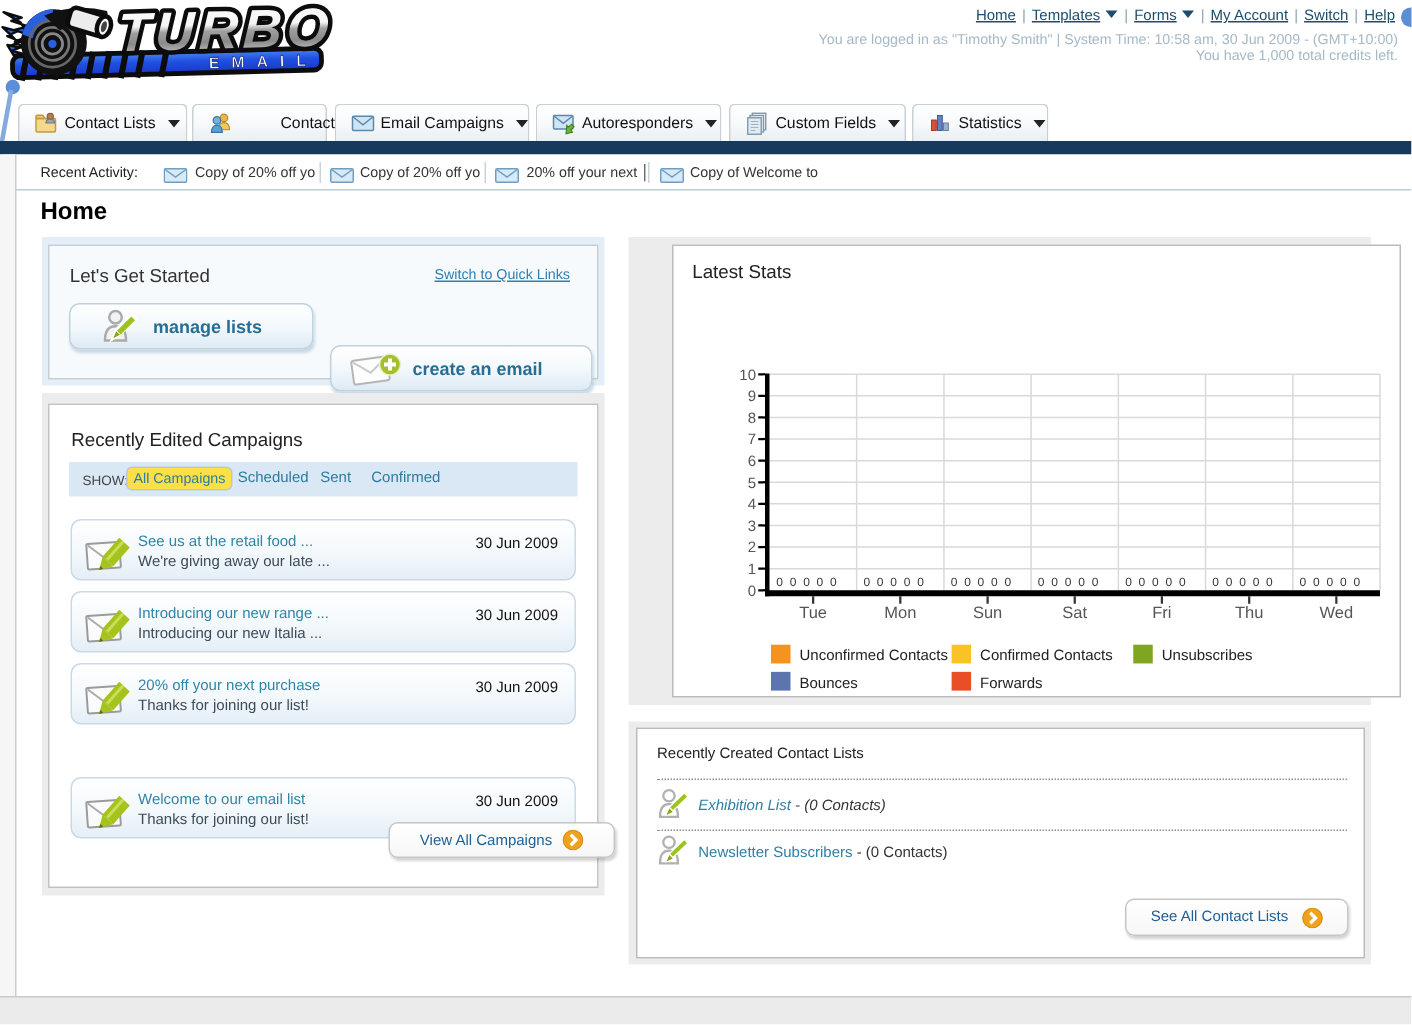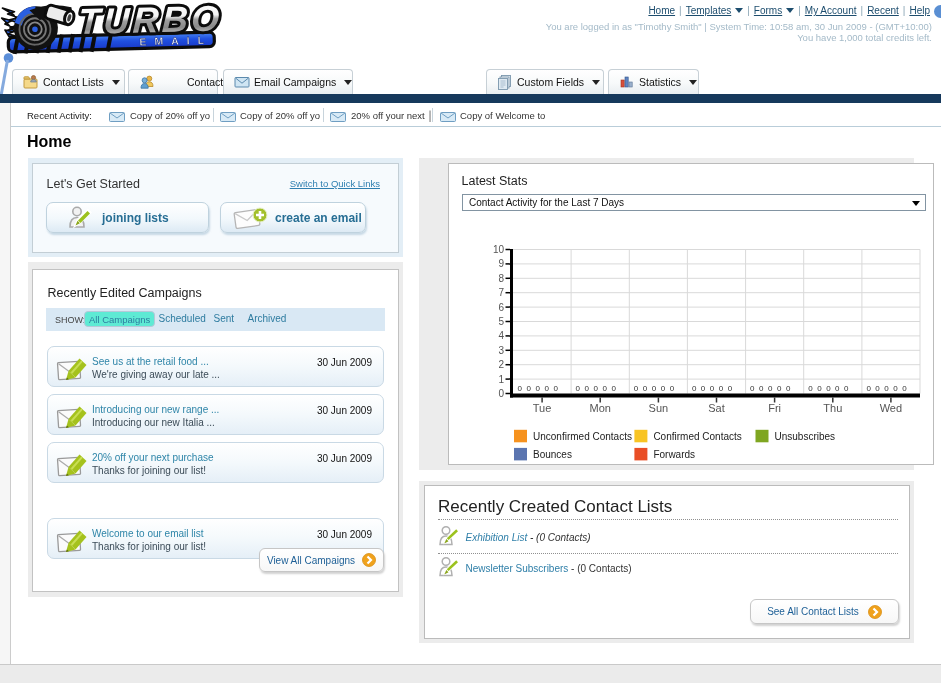--- a/index.html
+++ b/index.html
@@ -46,50 +46,50 @@
 #lgs .switch { position:absolute; right:18px; top:14px; font-size:9.5px; color:#2f7fb0; text-decoration:underline; }
 .bigbtn { position:absolute; top:38px; height:31px; background:linear-gradient(#ffffff,#f2f8fc 55%,#ddeaf4); border:1px solid #bfd2de; border-radius:7px; box-shadow:1px 2px 2px rgba(160,190,210,0.55); display:flex; align-items:center; }
 .bigbtn .txt { font-weight:bold; font-size:12px; color:#276e94; white-space:nowrap; }
 
 
 #cmp-band { left:28px; top:262px; width:375px; height:335px; background:#ececec; }
 #cmp { left:32px; top:269px; width:367px; height:323px; border:1px solid #c2c2c2; background:#fff; }
 #cmp h2 { position:absolute; left:14.5px; top:15.5px; font-size:12.5px; font-weight:normal; color:#222; }
 #showbar { position:absolute; left:13px; top:38px; width:339px; height:23px; background:#d9e8f4; font-size:10px; color:#2e7ca0; white-space:nowrap; }
 #showbar .sh { position:absolute; left:9px; top:7px; font-size:9px; color:#444; }
-#showbar .pill { position:absolute; left:38px; top:3px; height:16px; background:#5eead4; border:1px solid #b5c9d8; border-radius:4px; padding:0 4px; line-height:16px; color:#2e7ca0; font-size:9.5px; }
+#showbar .pill { position:absolute; left:38px; top:3px; height:16px; background:#fde047; border:1px solid #b5c9d8; border-radius:4px; padding:0 4px; line-height:16px; color:#2e7ca0; font-size:9.5px; }
 #showbar .opt { position:absolute; top:5px; }
 .crow { position:absolute; left:14px; width:337px; height:41px; border:1px solid #c9d9e5; border-radius:7px; background:linear-gradient(#ffffff,#f4f9fc 50%,#e5eff7); }
 .crow .t1 { position:absolute; left:44px; top:9px; font-size:10px; color:#2e85a8; white-space:nowrap; }
 .crow .t2 { position:absolute; left:44px; top:21.5px; font-size:10px; color:#3c4c58; white-space:nowrap; }
 .crow .dt { position:absolute; right:11px; top:10px; font-size:10px; color:#111; }
 .crow svg { position:absolute; left:8px; top:9px; }
 .linkbtn { position:absolute; background:linear-gradient(#ffffff,#f7f7f7); border:1px solid #c6c6c6; border-radius:6px; box-shadow:1px 2px 2px rgba(0,0,0,0.18); font-size:10px; color:#1d5f96; display:flex; align-items:center; justify-content:center; white-space:nowrap; }
 
 
 #st-band { left:419px; top:158px; width:495px; height:312px; background:#ececec; }
 #st { left:448px; top:163px; width:486px; height:302px; border:1px solid #bbbbbb; background:#fff; }
 #st h2 { position:absolute; left:12.5px; top:9.5px; font-size:12.5px; font-weight:normal; color:#222; }
 #sel { position:absolute; left:13px; top:30px; width:464px; height:17px; border:1px solid #8294a2; background:#fff; font-size:10px; color:#111; line-height:15px; padding-left:6px; }
 #sel .selarr { position:absolute; right:5px; top:5.5px; width:0; height:0; border-left:4.5px solid transparent; border-right:4.5px solid transparent; border-top:5.5px solid #000; }
 
 
 #cl-band { left:419px; top:481px; width:495px; height:162px; background:#ececec; }
 #cl { left:424px; top:485px; width:486px; height:154px; border:1px solid #bbbbbb; background:#fff; }
-#cl h2 { position:absolute; left:13px; top:11px; font-size:17px; font-weight:normal; color:#222; }
+#cl h2 { position:absolute; left:13px; top:11px; font-size:10px; font-weight:normal; color:#222; }
 .dots { position:absolute; left:13px; width:460px; border-top:1px dotted #909090; }
 .clitem { position:absolute; left:40.5px; font-size:10px; color:#333; white-space:nowrap; }
 .clitem a { color:#2f7fa8; text-decoration:none; }
 </style>
 </head>
 <body>
 <div id="page">
 
 <div id="helpdot"></div>
-<div id="toplinks"><a>Home</a><span class="sep">|</span><a>Templates</a><span class="dna"></span><span class="sep">|</span><a>Forms</a><span class="dna"></span><span class="sep">|</span><a>My Account</a><span class="sep">|</span><a>Recent</a><span class="sep">|</span><a>Help</a></div>
+<div id="toplinks"><a>Home</a><span class="sep">|</span><a>Templates</a><span class="dna"></span><span class="sep">|</span><a>Forms</a><span class="dna"></span><span class="sep">|</span><a>My Account</a><span class="sep">|</span><a>Switch</a><span class="sep">|</span><a>Help</a></div>
 <div id="login1">You are logged in as "Timothy Smith" | System Time: 10:58 am, 30 Jun 2009 - (GMT+10:00)</div>
 <div id="login2">You have 1,000 total credits left.</div>
 
 <svg class="abs" id="logo" style="left:0;top:0;" width="260" height="130" viewBox="0 0 260 130">
 <defs>
 <linearGradient id="chrome" x1="0" y1="0" x2="0" y2="1">
   <stop offset="0" stop-color="#ffffff"></stop>
           <stop offset="0.42" stop-color="#f4f4f4"></stop>
   <stop offset="0.52" stop-color="#9f9f9f"></stop>
           <stop offset="0.70" stop-color="#8a8a8a"></stop>
@@ -153,24 +153,29 @@
           <path d="M1 5 L1 3.5 Q1 2.8 1.7 2.8 L5.5 2.8 L7 5 Z" fill="#e8c56a" stroke="#c29a41" stroke-width="1"></path>
           <circle cx="10.5" cy="3.6" r="2.1" fill="#b97a4a" stroke="#8a5a30" stroke-width="0.7"></circle>
           <path d="M7.6 8 Q7.6 5.4 10.5 5.4 Q13.4 5.4 13.4 8 Z" fill="#9aa7b5" stroke="#6a7a88" stroke-width="0.7"></path>
         </svg>Contact Lists<span class="arr"></span></div>
   <div class="tab" style="left:128px;width:90px;gap:28px;"><svg class="ticon" viewBox="0 0 16 16">
           <circle cx="10.3" cy="4.6" r="2.5" fill="#e8b64c" stroke="#b98a2a" stroke-width="0.8"></circle>
           <path d="M6.6 12.5 Q6.6 7.8 10.3 7.8 Q14 7.8 14 12.5 Z" fill="#f0c85e" stroke="#b98a2a" stroke-width="0.8"></path>
           <circle cx="5.6" cy="6.3" r="2.5" fill="#7ab0d8" stroke="#3a74a4" stroke-width="0.8"></circle>
           <path d="M2 14.2 Q2 9.5 5.6 9.5 Q9.2 9.5 9.2 14.2 Z" fill="#5f9fd0" stroke="#3a74a4" stroke-width="0.8"></path>
         </svg>Contacts<span class="arr"></span></div>
-  <div class="tab" style="left:223px;width:130px;"><svg class="ticon" viewBox="0 0 16 16">
+  <div class="tab" style="left:223px;width:130px;justify-content:flex-end;"><svg class="ticon" viewBox="0 0 16 16">
           <rect x="1" y="3.5" width="14" height="9.5" rx="0.8" fill="#cfe5f3" stroke="#5b89ad" stroke-width="1"></rect>
           <path d="M1.5 4 L8 9.2 L14.5 4" fill="none" stroke="#5b89ad" stroke-width="1"></path>
         </svg>Email Campaigns<span class="arr"></span></div>
+  <div class="tab" style="left:357px;width:124px;"><svg class="ticon" viewBox="0 0 16 16">
+          <rect x="1" y="3" width="13" height="9" rx="0.8" fill="#cfe5f3" stroke="#5b89ad" stroke-width="1"></rect>
+          <path d="M1.5 3.5 L7.5 8.2 L13.5 3.5" fill="none" stroke="#5b89ad" stroke-width="1"></path>
+          <path d="M8 13.5 L12 9.5 L12 11 L15 11 L15 13.5 L12 13.5 L12 15.5 Z" fill="#6db33a" stroke="#3e7a1a" stroke-width="0.7" transform="rotate(-40 11 12.5)"></path>
+        </svg>Autoresponders<span class="arr"></span></div>
   <div class="tab" style="left:486px;width:118px;"><svg class="ticon" viewBox="0 0 16 16">
           <rect x="4.5" y="1.5" width="9" height="11" fill="#eef4f8" stroke="#7a96ac" stroke-width="0.9"></rect>
           <rect x="3" y="3" width="9" height="11" fill="#eef4f8" stroke="#7a96ac" stroke-width="0.9"></rect>
           <rect x="1.5" y="4.5" width="9" height="11" fill="#dfeaf2" stroke="#7a96ac" stroke-width="0.9"></rect>
           <path d="M3.5 7 h5 M3.5 9 h5 M3.5 11 h5 M3.5 13 h3" stroke="#9db4c6" stroke-width="0.8"></path>
         </svg>Custom Fields<span class="arr"></span></div>
   <div class="tab" style="left:608px;width:91px;"><svg class="ticon" viewBox="0 0 16 16">
           <rect x="2" y="6" width="3.2" height="7" fill="#d94f3a" stroke="#a03020" stroke-width="0.6"></rect>
           <rect x="6" y="3" width="3.2" height="10" fill="#5f84c0" stroke="#34548a" stroke-width="0.6"></rect>
           <rect x="10" y="8" width="3.2" height="5" fill="#9ab0cc" stroke="#5a7494" stroke-width="0.6"></rect>
@@ -214,44 +219,44 @@
   <h2>Let's Get Started</h2>
   <span class="switch">Switch to Quick Links</span>
   <div class="bigbtn" style="left:13px;width:163px;">
     <svg style="margin-left:19px;" width="26" height="26" viewBox="0 0 26 26">
           <circle cx="11" cy="6.5" r="4.2" fill="#f2f2f2" stroke="#aaaaaa" stroke-width="1.6"></circle>
           <path d="M4 22 Q4 12.5 11 12.5 Q18 12.5 18 22 Z" fill="#f2f2f2" stroke="#aaaaaa" stroke-width="1.6"></path>
           <path d="M8.5 21.5 L11.5 14.5 L22 4.5 L25 7.5 L14.5 17.5 Z" fill="#fff" stroke="#fff" stroke-width="1.5"></path>
           <path d="M12 15.5 L21.5 6 L24 8.5 L14.5 18 Z" fill="#9cc21e"></path>
           <path d="M9.5 20.5 L11.5 15.8 L13.9 18.2 Z" fill="#8aa51a"></path>
         </svg>
-    <span class="txt" style="margin-left:10px;">joining lists</span>
-  </div>
-  <div class="bigbtn" style="left:187px;width:146px;">
+    <span class="txt" style="margin-left:10px;">manage lists</span>
+  </div>
+  <div class="bigbtn" style="left:187px;width:175px;margin-top:28px;">
     <svg style="margin-left:12px;" width="35" height="24" viewBox="0 0 35 24">
           <g transform="rotate(-8 14 13)">
             <rect x="2" y="5" width="24" height="16" rx="1.5" fill="#fdfdfd" stroke="#b5b5b5" stroke-width="1.3"></rect>
             <path d="M3 6 L14 14.5 L25 6" fill="none" stroke="#c9c9c9" stroke-width="1.3"></path>
           </g>
           <circle cx="27" cy="9" r="7" fill="#a3c02c" stroke="#e9f2d0" stroke-width="1"></circle>
           <path d="M27 5 L27 13 M23 9 L31 9" stroke="#fff" stroke-width="2.6"></path>
         </svg>
     <span class="txt" style="margin-left:7px;">create an email</span>
   </div>
 </div>
 
 <div class="pband" id="cmp-band"></div>
 <div class="pinner" id="cmp">
   <h2>Recently Edited Campaigns</h2>
   <div id="showbar">
     <span class="sh">SHOW:</span>
     <span class="pill">All Campaigns</span>
     <span class="opt" style="left:112.5px;">Scheduled</span>
     <span class="opt" style="left:167.5px;">Sent</span>
-    <span class="opt" style="left:201.5px;">Archived</span>
+    <span class="opt" style="left:201.5px;">Confirmed</span>
   </div>
   <div class="crow" style="top:76px;">
     <svg width="32" height="27" viewBox="0 0 32 27">
           <g transform="rotate(-4 13 14)">
             <rect x="2" y="6" width="22" height="17" rx="1" fill="#fbfbfb" stroke="#9a9a9a" stroke-width="1.3"></rect>
             <path d="M3 7 L13 15.5 L23 7" fill="none" stroke="#aaaaaa" stroke-width="1.3"></path>
           </g>
           <polygon points="23.5,2.5 30.5,9 19.5,21.5 12.5,15" fill="#a5c21d"></polygon>
           <polygon points="12.5,15 19.5,21.5 10,24" fill="#a5c21d"></polygon>
           <polygon points="10,24 12.8,23.2 11,21.4" fill="#5d6e10"></polygon>
@@ -299,32 +304,31 @@
           </g>
           <polygon points="23.5,2.5 30.5,9 19.5,21.5 12.5,15" fill="#a5c21d"></polygon>
           <polygon points="12.5,15 19.5,21.5 10,24" fill="#a5c21d"></polygon>
           <polygon points="10,24 12.8,23.2 11,21.4" fill="#5d6e10"></polygon>
           <line x1="26" y1="5.2" x2="15.5" y2="17" stroke="#c9de55" stroke-width="2"></line>
         </svg>
     <span class="t1">Welcome to our email list</span>
     <span class="t2">Thanks for joining our list!</span>
     <span class="dt">30 Jun 2009</span>
   </div>
-  <div class="linkbtn" style="left:226px;top:278px;width:125px;height:24px;">View All Campaigns
+  <div class="linkbtn" style="left:226px;top:278px;width:151px;height:24px;">View All Campaigns
     <svg style="margin-left:7px;" width="14" height="14" viewBox="0 0 14 14">
           <circle cx="7" cy="7" r="6.5" fill="#f0a21c" stroke="#d88d10" stroke-width="0.8"></circle>
           <path d="M5.5 3.5 L9 7 L5.5 10.5" fill="none" stroke="#fff" stroke-width="2.2"></path>
         </svg>
   </div>
 </div>
 
 <div class="pband" id="st-band"></div>
 <div class="pinner" id="st">
   <h2>Latest Stats</h2>
-  <div id="sel">Contact Activity for the Last 7 Days<span class="selarr"></span></div>
   <svg class="abs" style="left:0;top:0;" width="486" height="302" viewBox="0 0 486 302" id="chart">
         <line x1="64.0" y1="85.5" x2="471.0" y2="85.5" stroke="#d9d9d9" stroke-width="1"></line>
         <line x1="64.0" y1="99.9" x2="471.0" y2="99.9" stroke="#d9d9d9" stroke-width="1"></line>
         <line x1="64.0" y1="114.3" x2="471.0" y2="114.3" stroke="#d9d9d9" stroke-width="1"></line>
         <line x1="64.0" y1="128.7" x2="471.0" y2="128.7" stroke="#d9d9d9" stroke-width="1"></line>
         <line x1="64.0" y1="143.1" x2="471.0" y2="143.1" stroke="#d9d9d9" stroke-width="1"></line>
         <line x1="64.0" y1="157.5" x2="471.0" y2="157.5" stroke="#d9d9d9" stroke-width="1"></line>
         <line x1="64.0" y1="171.9" x2="471.0" y2="171.9" stroke="#d9d9d9" stroke-width="1"></line>
         <line x1="64.0" y1="186.3" x2="471.0" y2="186.3" stroke="#d9d9d9" stroke-width="1"></line>
         <line x1="64.0" y1="200.7" x2="471.0" y2="200.7" stroke="#d9d9d9" stroke-width="1"></line>

